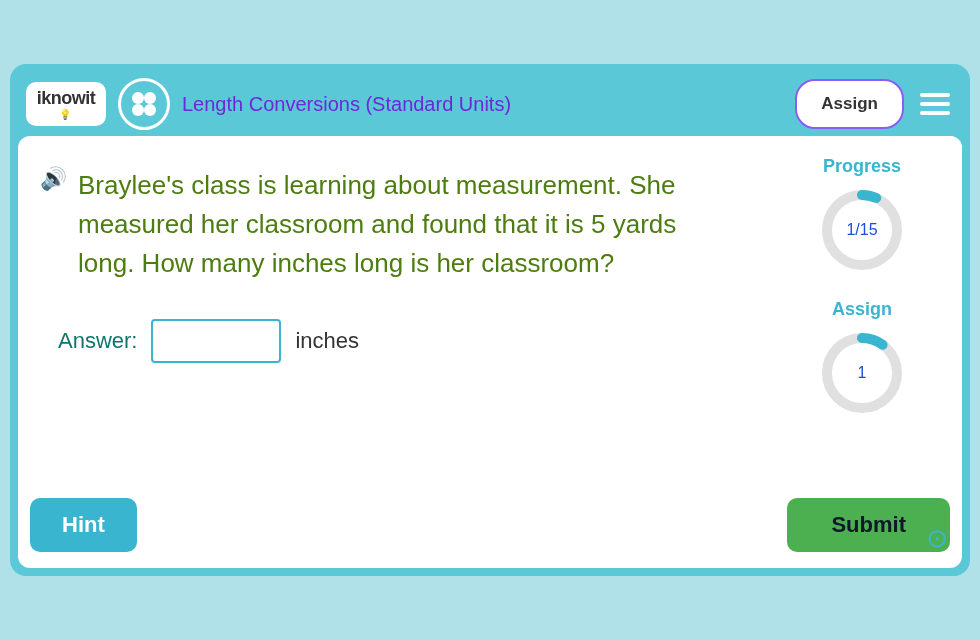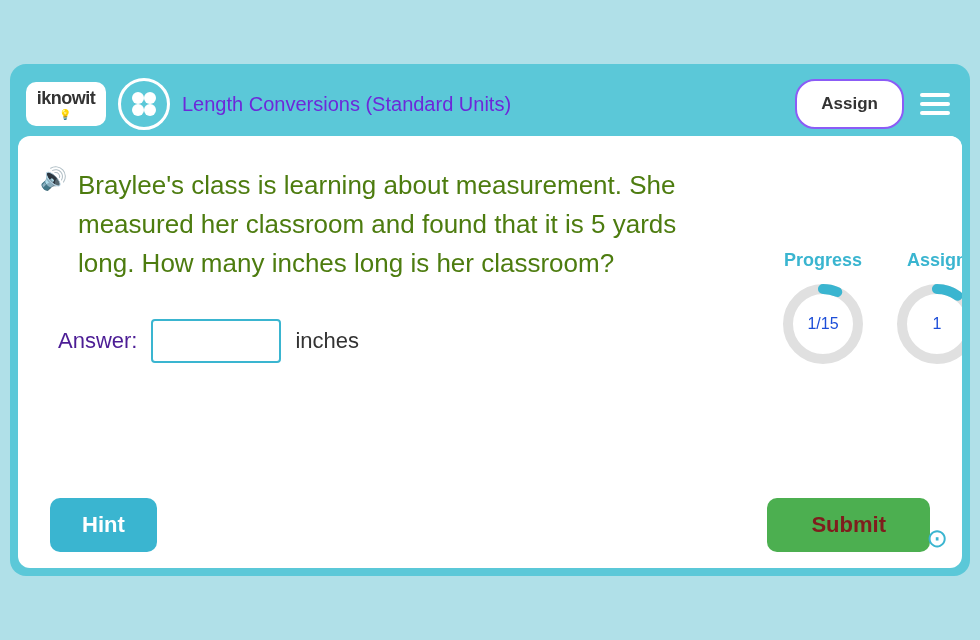--- a/index.html
+++ b/index.html
@@ -146,21 +146,21 @@
     .answer-row {
       display: flex;
       align-items: center;
       gap: 14px;
       margin-top: 36px;
       margin-left: 10px;
     }
 
     .answer-label {
       font-size: 22px;
-      color: #4c1d95;
+      color: #0f766e;
     }
 
     .answer-input {
       border: 2px solid #3ab5d0;
       border-radius: 4px;
       width: 130px;
       height: 44px;
       font-size: 18px;
       padding: 4px 8px;
       outline: none;
@@ -170,21 +170,21 @@
     .unit-label {
       font-size: 22px;
       color: #333;
     }
 
     
     .bottom-buttons {
       display: flex;
       justify-content: space-between;
       align-items: center;
-      padding: 16px 32px;
+      padding: 16px 12px;
       margin-top: auto;
     }
 
     .hint-button {
       background: #3ab5d0;
       border: none;
       border-radius: 10px;
       padding: 14px 32px;
       font-size: 22px;
       font-weight: bold;
@@ -192,30 +192,30 @@
       cursor: pointer;
     }
 
     .submit-button {
       background: #4caf50;
       border: none;
       border-radius: 10px;
       padding: 14px 44px;
       font-size: 22px;
       font-weight: bold;
-      color: #7f1d1d;
+      color: #0f172a;
       cursor: pointer;
     }
 
     
     .progress-panel {
       width: 200px;
       padding: 20px 16px;
       display: flex;
-      flex-direction: row;
+      flex-direction: column;
       align-items: center;
       gap: 24px;
       background: white;
     }
 
     .progress-section {
       display: flex;
       flex-direction: column;
       align-items: center;
       gap: 8px;

